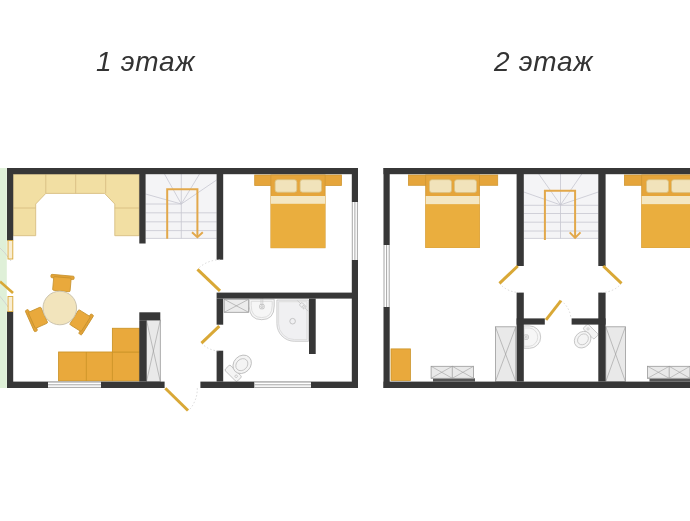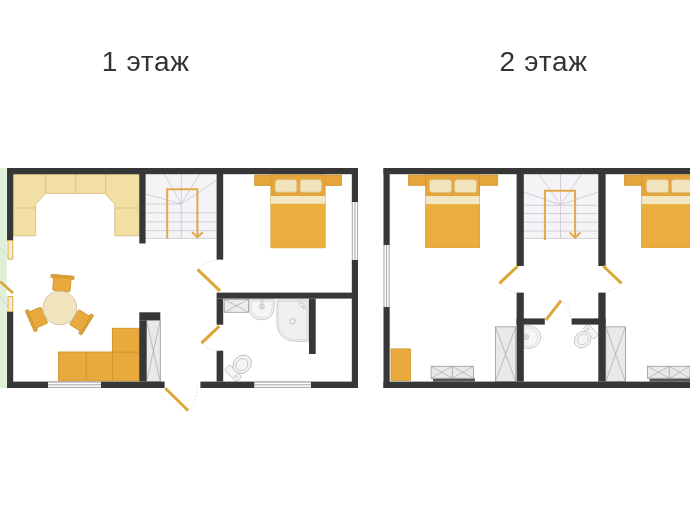--- a/index.html
+++ b/index.html
@@ -1,16 +1,16 @@
 <!DOCTYPE html>
 <html><head>
 <meta charset="utf-8">
 <style>
   html,body{margin:0;padding:0;background:#fff;}
-  .page{position:relative;width:690px;height:521px;overflow:hidden;font-family:"Liberation Sans",sans-serif;}
+  .page{position:relative;width:690px;height:521px;overflow:hidden;font-family:"Liberation Sans",sans-serif;font-style:italic;}
   svg{display:block;}
 </style>
 </head>
 <body>
 <div class="page">
 <svg width="690" height="521" viewBox="0 0 690 521">
 <defs>
 </defs>
 <rect width="690" height="521" fill="#ffffff"></rect>
 

